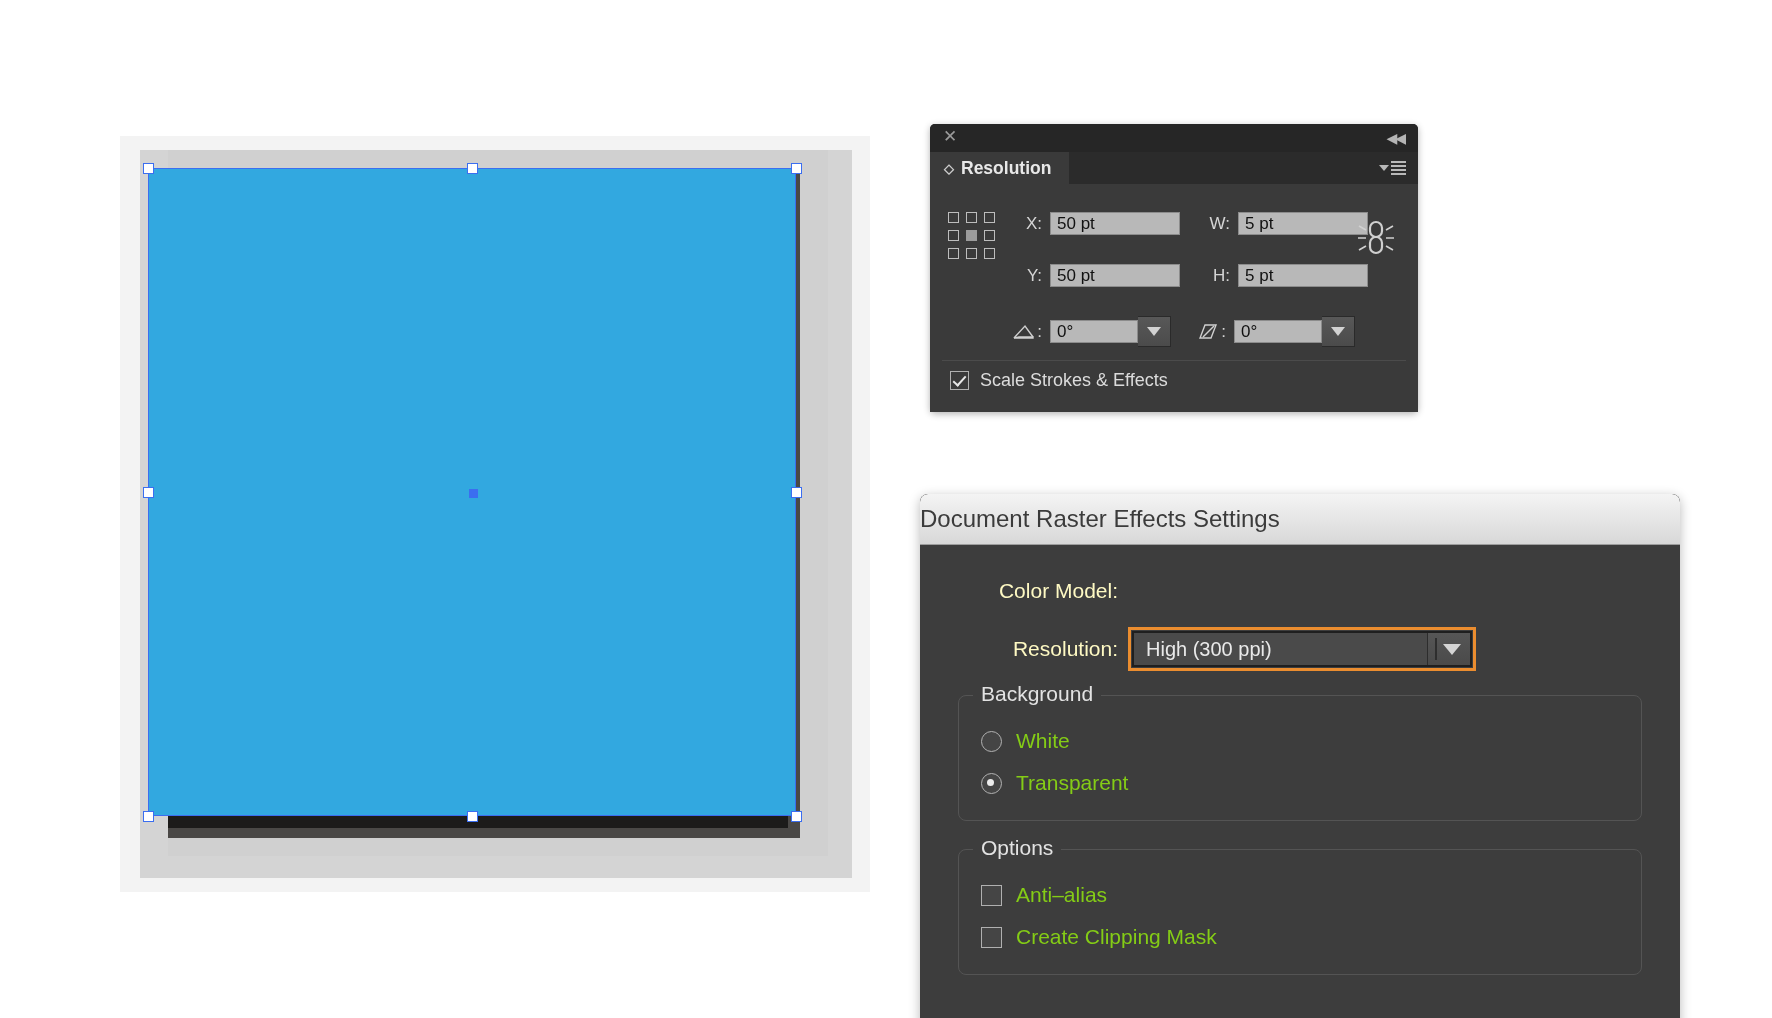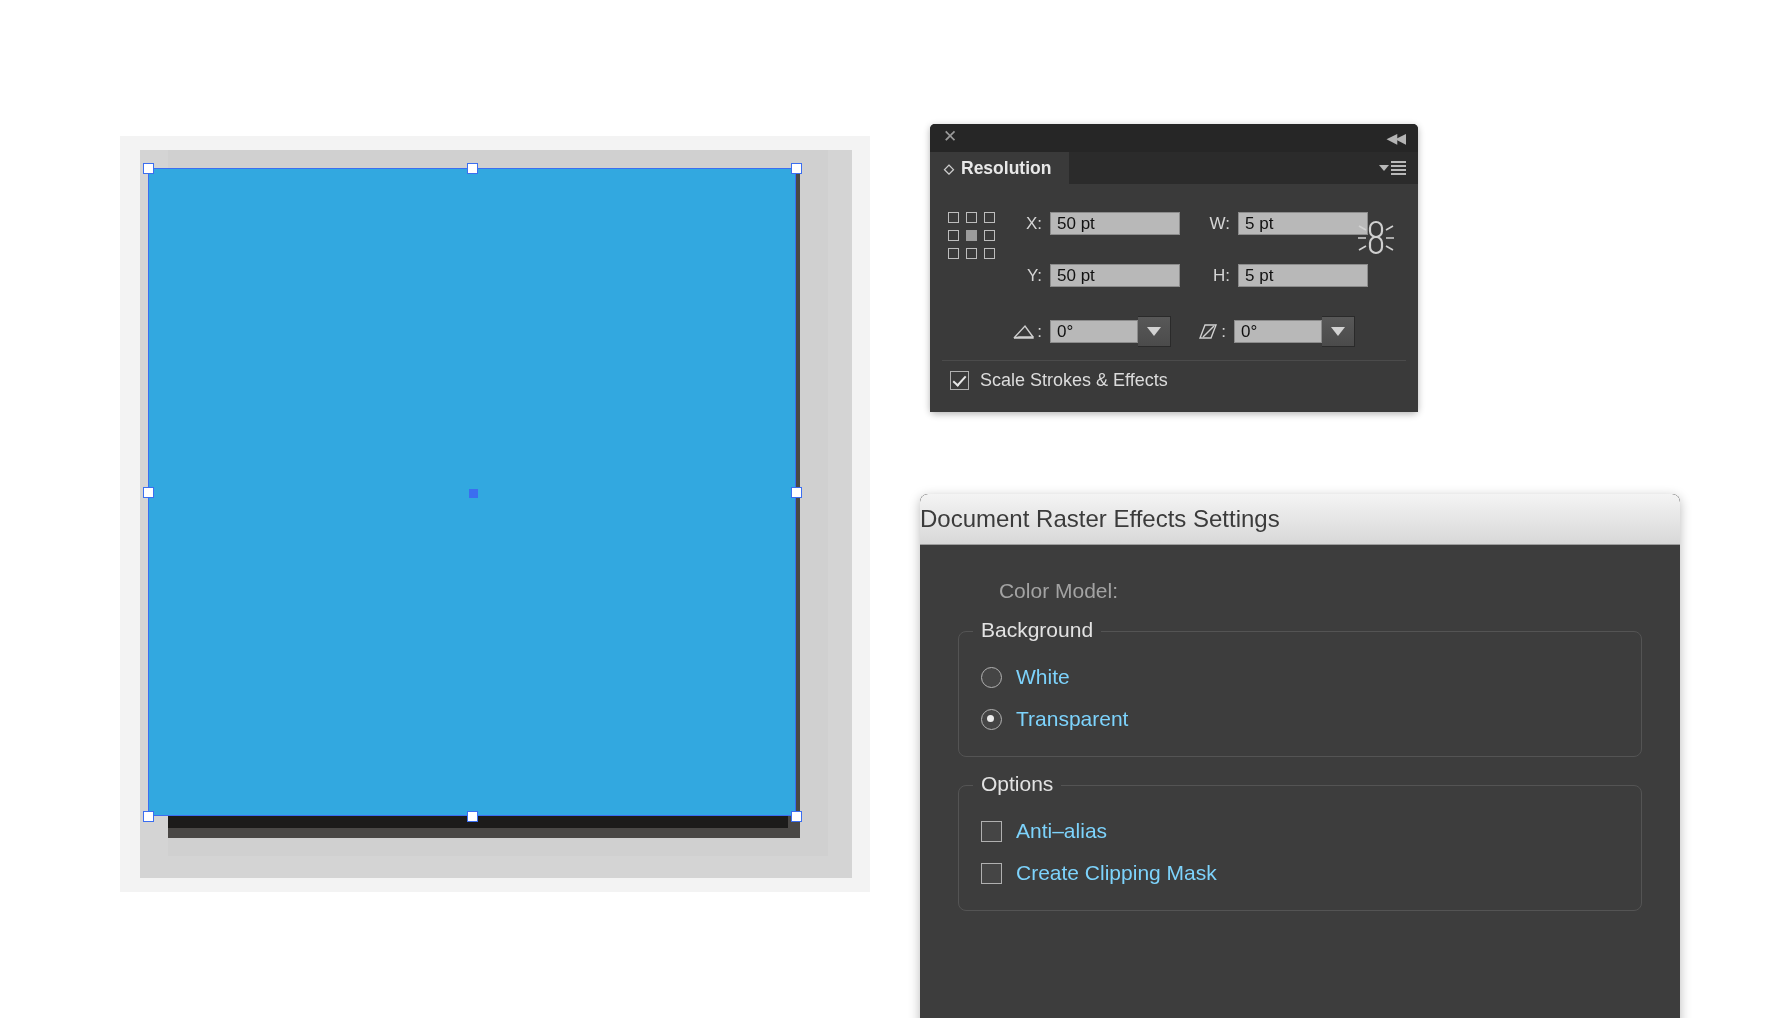--- a/index.html
+++ b/index.html
@@ -290,21 +290,21 @@
     padding: 34px 38px 0 38px;
     color: #dcdcdc;
   }
   .dlg-row {
     display: flex;
     align-items: center;
     margin-bottom: 28px;
   }
   .dlg-label {
     font-size: 21px;
-    color: #a3a3a3;
+    color: #fef9c3;
     width: 160px;
     text-align: right;
     margin-right: 14px;
   }
   .dlg-select {
     position: relative;
     display: flex;
     align-items: center;
     height: 36px;
     width: 340px;
@@ -385,21 +385,21 @@
   }
   .opt-chk {
     width: 21px; height: 21px;
     border: 1.8px solid #b0b0b0;
     background: #454545;
     box-sizing: border-box;
     flex: 0 0 auto;
   }
   .radio-label, .opt-label {
     font-size: 21px;
-    color: #7dd3fc;
+    color: #84cc16;
   }
 </style>
 </head>
 <body>
 
 <div id="canvas-area">
   <div class="shadow-band halo-outer"></div>
   <div class="shadow-band halo-mid"></div>
   <div class="shadow-band halo-in"></div>
   <div class="shadow-band shadow-dark"></div>
@@ -533,20 +533,29 @@
   <div id="dialog-titlebar">
     <span id="dialog-title">Document Raster Effects Settings</span>
   </div>
 
   <div id="dialog-body">
 
     <div class="dlg-row">
       <span class="dlg-label">Color Model:</span>
     </div>
 
+    <div class="dlg-row">
+      <span class="dlg-label">Resolution:</span>
+      <span class="dlg-select focused">
+        <span class="selval">High (300 ppi)</span>
+        <span class="arrowbox">
+          <span class="caret"></span>
+        </span>
+      </span>
+    </div>
 
     <div class="fieldset">
       <span class="legend">Background</span>
       <div class="radio-row">
         <span class="radio"></span>
         <span class="radio-label">White</span>
       </div>
       <div class="radio-row">
         <span class="radio sel"></span>
         <span class="radio-label">Transparent</span>

